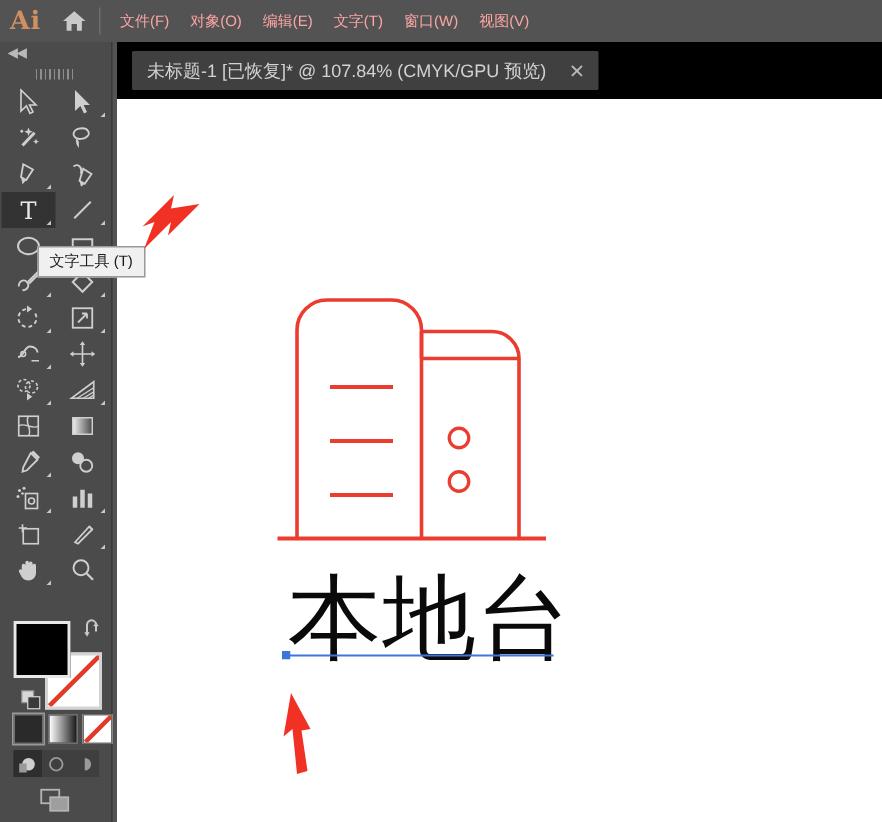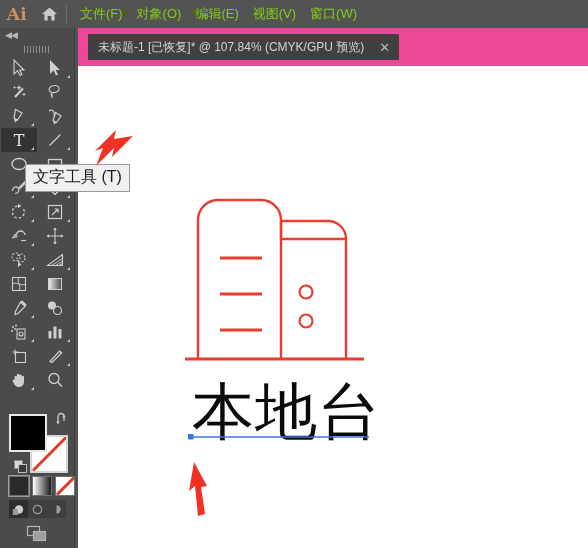--- a/index.html
+++ b/index.html
@@ -34,32 +34,32 @@
   #home-btn {
     width: 30px; height: 28px;
     display: flex; align-items: center; justify-content: center;
   }
   .menu-sep {
     width: 1px; height: 18px;
     background: #6e6e6e;
     margin: 0 6px 0 2px;
   }
   .menu-item {
-    color: #84cc16;
-    font-size: 13px;
+    color: #fca5a5;
+    font-size: 10px;
     padding: 4px 7px;
     white-space: nowrap;
     cursor: default;
   }
 
   
   #tabbar {
     position: absolute; left: 78px; top: 28px;
     width: 510px; height: 38px;
-    background: #ec4899;
+    background: #000000;
   }
   #doc-tab {
     position: absolute; left: 10px; top: 6px;
     height: 26px;
     background: #404040;
     display: flex; align-items: center;
     padding: 0 6px 0 10px;
     border-radius: 1px;
   }
   #doc-tab-title {
@@ -119,21 +119,21 @@
   }
   .tool.active { background: #333333; }
 
   
   #tooltip {
     position: absolute;
     left: 25px; top: 164px;
     background: #f0f0f0;
     border: 1px solid #9a9a9a;
     padding: 2px 7px 3px 7px;
-    font-size: 16px;
+    font-size: 10px;
     color: #1a1a1a;
     white-space: nowrap;
     z-index: 40;
   }
 
   
   #color-area {
     position: absolute; left: 0; top: 382px;
     width: 74px; height: 138px;
   }
@@ -232,22 +232,23 @@
     <div id="ai-logo">Ai</div>
     <div id="home-btn">
       <svg width="17" height="16" viewBox="0 0 17 16" aria-hidden="true">
         <path d="M8.5 1.5 L16 8 L13.6 8 L13.6 14.5 L10.3 14.5 L10.3 10 L6.7 10 L6.7 14.5 L3.4 14.5 L3.4 8 L1 8 Z" fill="#c9c9c9"></path>
       </svg>
     </div>
     <div class="menu-sep"></div>
     <div class="menu-item">文件(F)</div>
     <div class="menu-item">对象(O)</div>
     <div class="menu-item">编辑(E)</div>
+    <div class="menu-item">文字(T)</div>
+    <div class="menu-item">窗口(W)</div>
     <div class="menu-item">视图(V)</div>
-    <div class="menu-item">窗口(W)</div>
   </div>
 
   <div id="tabbar">
     <div id="doc-tab">
       <span id="doc-tab-title">未标题-1 [已恢复]* @ 107.84% (CMYK/GPU 预览)</span>
       <span id="doc-tab-close">✕</span>
     </div>
   </div>
 
   <div id="toolpanel">

